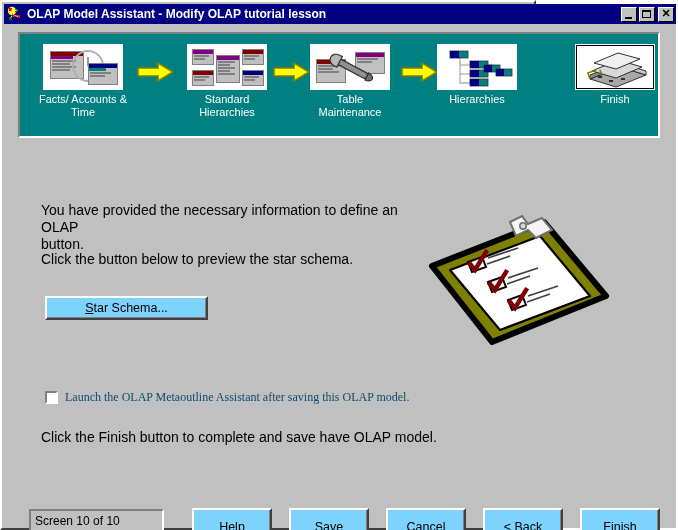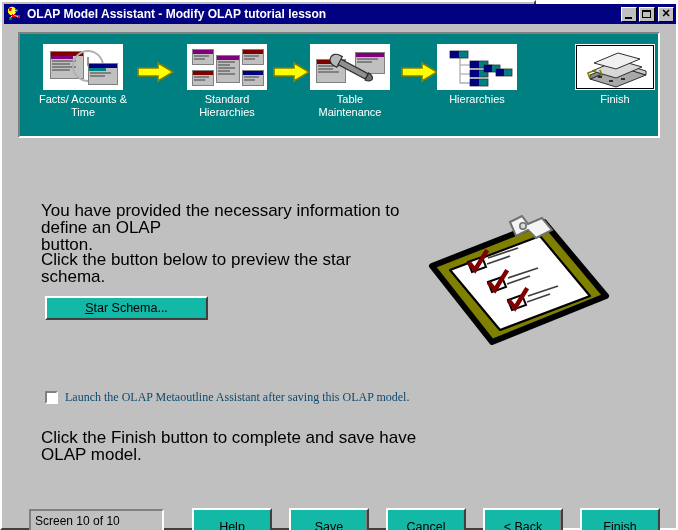--- a/index.html
+++ b/index.html
@@ -163,26 +163,26 @@
   .tbl .row {
     height: 2px; margin: 1px 1px 0 1px; background: #808080;
   }
   .tbl .row.short { width: 55%; }
   .tbl .row.mid   { width: 75%; }
 
   
   .para {
     position: absolute;
     color: #000000;
-    font-size: 17px;
+    font-size: 14px;
     font-family: "Liberation Sans", sans-serif;
     line-height: 17px;
   }
   .btn {
-    background: #14b8a6;
+    background: #7dd3fc;
     border-top: 2px solid #ffffff;
     border-left: 2px solid #ffffff;
     border-right: 2px solid #404040;
     border-bottom: 2px solid #404040;
     box-sizing: border-box;
     font-family: "Liberation Sans", sans-serif;
     font-size: 12.5px;
     color: #000000;
     display: flex;
     align-items: center;

